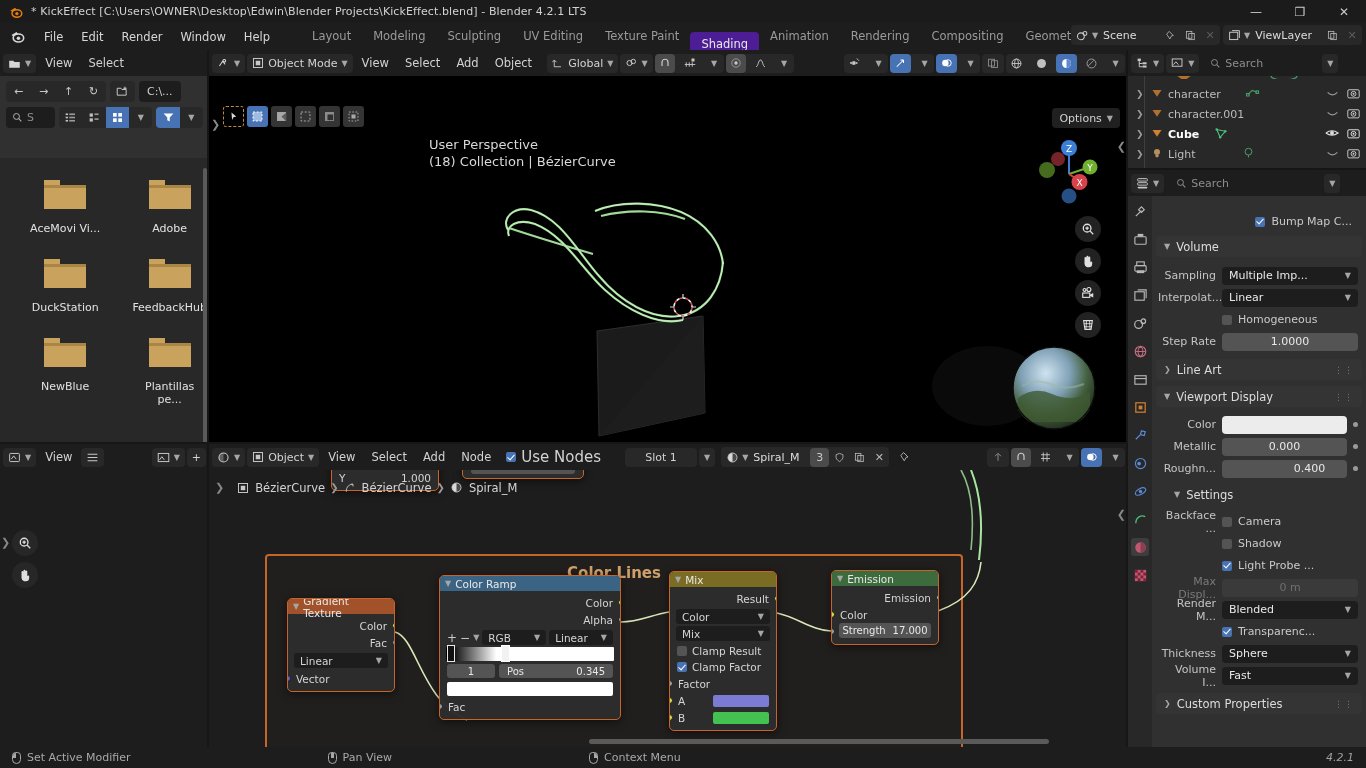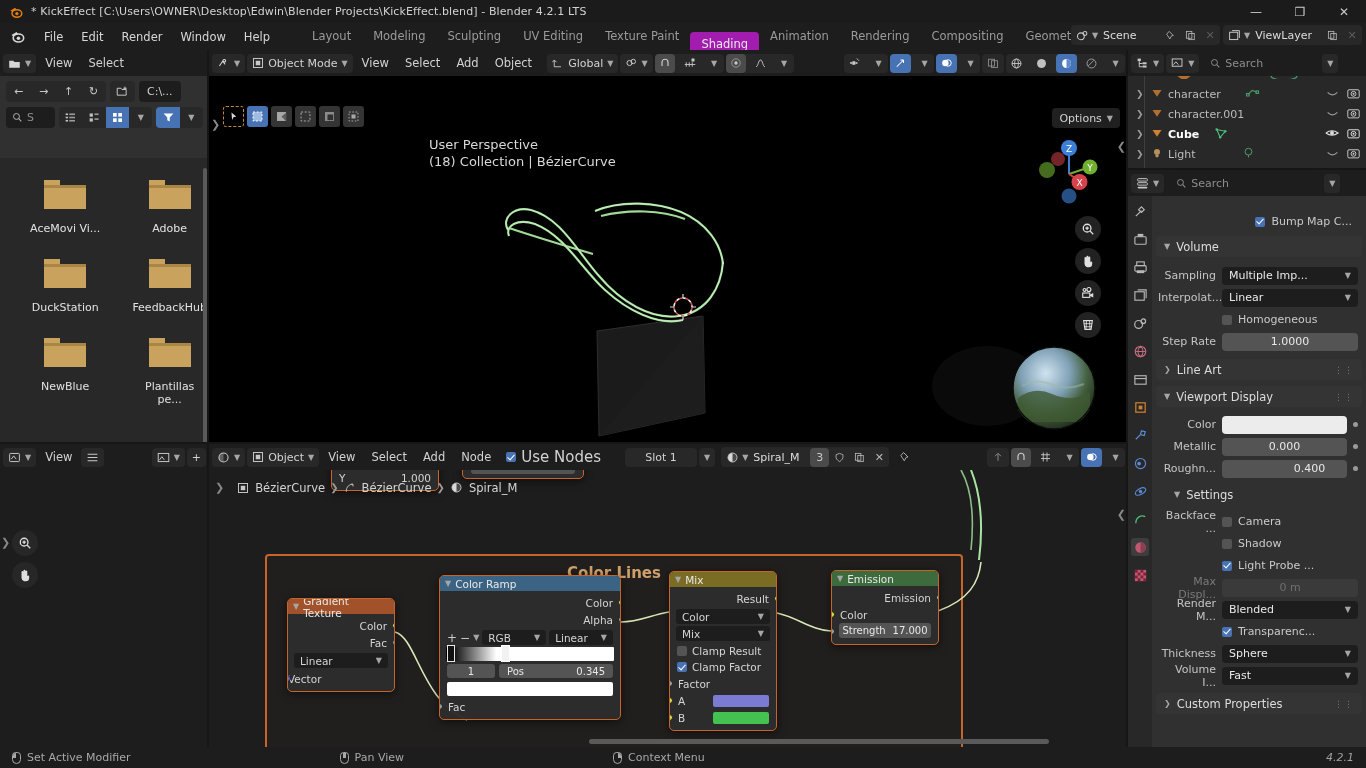--- a/index.html
+++ b/index.html
@@ -24,21 +24,21 @@
 
   
   .topbar {
     position: absolute; top: 23px; left: 0; width: 1366px; height: 27px;
     background: #1d1d1d; display: flex; align-items: center;
   }
   .tb-logo { margin-left: 10px; margin-right: 10px; display:flex;}
   .menu-item { padding: 3px 9px; font-size: 11.5px; color: #d6d6d6; border-radius:3px; }
   .wstabs { display: flex; align-items: center; margin-left: 22px; height: 27px; }
   .wstab { padding: 5px 11px 6px; font-size: 11.5px; color: #9a9a9a; border-radius: 4px 4px 0 0; }
-  .wstab.active { background: #a21caf; color: #e8e8e8; margin-top: 16px; }
+  .wstab.active { background: #4c1d95; color: #e8e8e8; margin-top: 16px; }
   .topbar-right { position: absolute; right: 4px; top: 2px; display: flex; align-items: center; gap: 3px; }
   .idblock { display: flex; align-items: center; background:#282828; border-radius: 4px; height: 20px; }
   .idb-icon { display:flex; align-items:center; padding: 0 3px 0 5px;}
   .idb-name { padding: 0 10px 0 5px; font-size: 11px; color:#dcdcdc; min-width: 62px;}
   .mini-btn { width:20px; height:20px; display:flex;align-items:center;justify-content:center; border-radius:3px;color:#b9b9b9;}
   .mini-btn.d { color: #5c5c5c; }
 
   
   .pane { position: absolute; background: #303030; }
   .pane-header {
@@ -138,21 +138,21 @@
   .pr-ctl.sel { background:#1d1d1d; justify-content:space-between; padding:0 7px;}
   .pr-ctl.dis { background:#3a3a3a; color:#6f6f6f;}
   .pr-ctl.white { background:#ececec;}
   .pr-fill { position:absolute; left:0;top:0;bottom:0; background:#4772b3;}
   .pr-ctl span { position:relative; z-index:2;}
   .pr-dot { width:5px;height:5px;border-radius:3px;background:#9a9a9a; flex-shrink:0;}
   .pr-chk { display:flex; align-items:center; gap:6px; font-size:11px; color:#c9c9c9;}
   .dots { margin-left:auto; color:#6e6e6e; font-size:9px; letter-spacing:1px;}
 
   
-  .statusbar { position:absolute; bottom:0; left:0; width:1366px; height:21px; background:#1d1d1d; display:flex; align-items:center; gap:24px; padding-left:12px; font-size:11px; color:#a8a8a8;}
+  .statusbar { position:absolute; bottom:0; left:0; width:1366px; height:21px; background:#1d1d1d; display:flex; align-items:center; gap:12px; padding-left:12px; font-size:11px; color:#a8a8a8;}
   .sb-item { display:flex; align-items:center; gap:6px;}
   .sb-version { position:absolute; right:12px; color:#a0a0a0; font-size:11px;font-style:italic;}
   .mouse-ico { width:9px;height:12px;border:1.3px solid #a8a8a8; border-radius:4px 4px 5px 5px; position:relative;}
   .mouse-ico.l:before{content:"";position:absolute;left:0;top:0;width:3.2px;height:5px;background:#a8a8a8;border-radius:3px 0 0 0;}
   .mouse-ico.m:before{content:"";position:absolute;left:2.6px;top:0;width:2.6px;height:5px;background:#a8a8a8;}
   .mouse-ico.r:before{content:"";position:absolute;right:0;top:0;width:3.2px;height:5px;background:#a8a8a8;border-radius:0 3px 0 0;}
   .edge { position:absolute; background:#161616; }
 </style>
 </head>
 <body>
@@ -837,21 +837,21 @@
             <span class="sock r" style="background:#dcdc44; top:5px;"></span>
           </div>
           <div class="nrow right">
             <span>Fac</span>
             <span class="sock r" style="background:#9c9c9c; top:5px;"></span>
           </div>
           <div class="nselect">
             <span>Linear</span>
             <span class="chev">▼</span>
           </div>
-          <div class="nrow" style="padding-left:0;">
+          <div class="nrow" style="padding-left:8px;">
             <span class="sock l" style="background:#6363c7; top:5px;"></span>
             <span>Vector</span>
           </div>
         </div>
       </div>
 
       <div class="node" style="left:230px; top:105px; width:182px;">
         <div class="node-hdr" style="background:#3b6484;">
           <span class="chev">▼</span>
           <span>Color Ramp</span>

